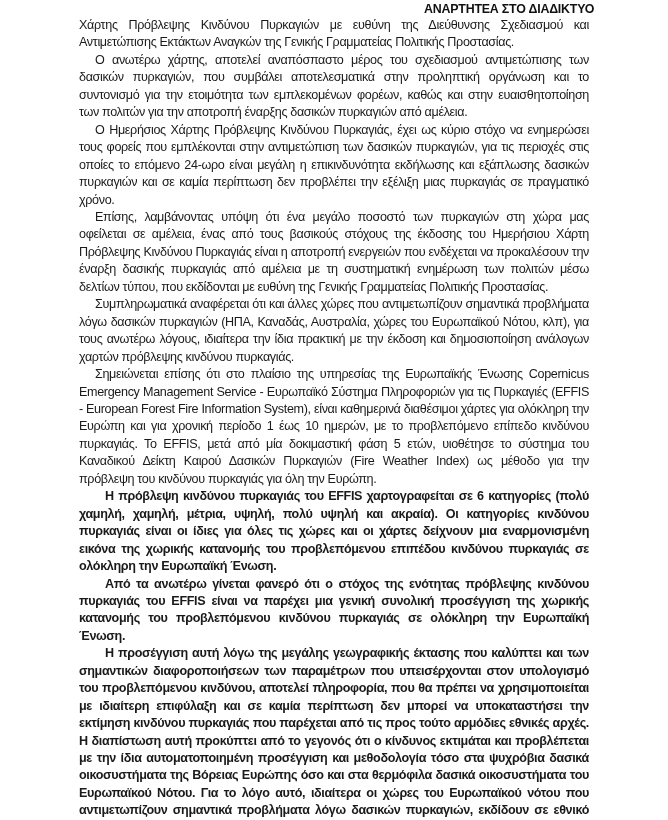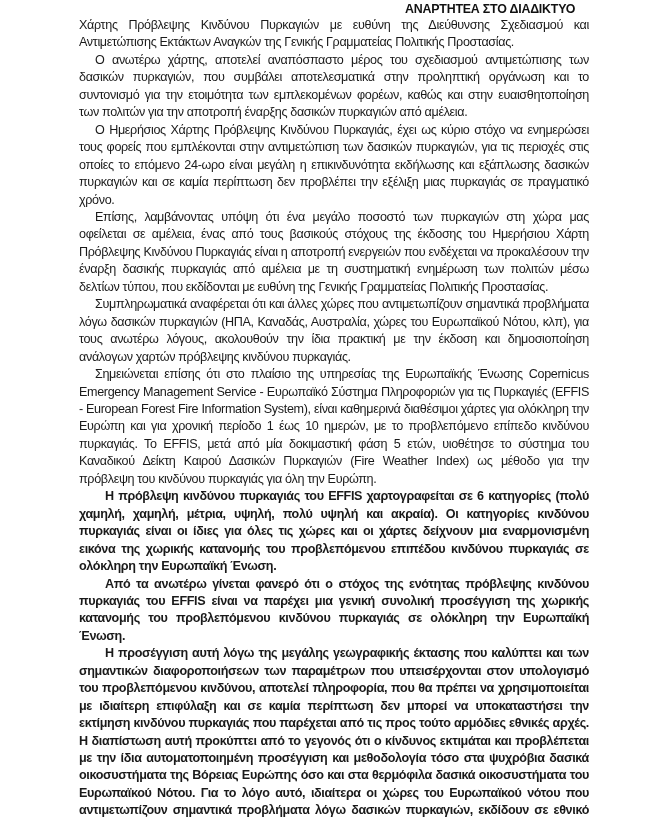--- a/index.html
+++ b/index.html
@@ -1,19 +1,19 @@
 <!DOCTYPE html>
 <html><head>
 <meta charset="utf-8">
 <style>
   html, body { margin: 0; padding: 0; background: #ffffff; }
   body { width: 668px; height: 820px; overflow: hidden; position: relative; }
   .page { position: absolute; left: 0; top: 0; width: 668px; height: 820px; background: #fff; }
   .header {
-    position: absolute; left: 405px; top: 2px; width: 200px;
+    position: absolute; left: 424px; top: 2px; width: 200px;
     font-family: "Liberation Sans", sans-serif; font-weight: bold;
     font-size: 12.4px; color: #111; letter-spacing: -0.2px; white-space: nowrap;
   }
   .body-text {
     position: absolute; left: 79px; top: 17px; width: 510px;
     font-family: "Liberation Sans", sans-serif;
     font-size: 12.6px; line-height: 17.45px; color: #1a1a1a;
     text-align: justify; letter-spacing: -0.35px; word-spacing: 0px;
   }
   .body-text p { margin: 0; text-indent: 16px; }
@@ -24,21 +24,21 @@
 <body>
 
 <div class="page">
   <div class="header">ΑΝΑΡΤΗΤΕΑ ΣΤΟ ΔΙΑΔΙΚΤΥΟ</div>
 
   <div class="body-text">
     <p class="noindent">Χάρτης Πρόβλεψης Κινδύνου Πυρκαγιών με ευθύνη της Διεύθυνσης Σχεδιασμού και Αντιμετώπισης Εκτάκτων Αναγκών της Γενικής Γραμματείας Πολιτικής Προστασίας.</p>
     <p>Ο ανωτέρω χάρτης, αποτελεί αναπόσπαστο μέρος του σχεδιασμού αντιμετώπισης των δασικών πυρκαγιών, που συμβάλει αποτελεσματικά στην προληπτική οργάνωση και το συντονισμό για την ετοιμότητα των εμπλεκομένων φορέων, καθώς και στην ευαισθητοποίηση των πολιτών για την αποτροπή έναρξης δασικών πυρκαγιών από αμέλεια.</p>
     <p>Ο Ημερήσιος Χάρτης Πρόβλεψης Κινδύνου Πυρκαγιάς, έχει ως κύριο στόχο να ενημερώσει τους φορείς που εμπλέκονται στην αντιμετώπιση των δασικών πυρκαγιών, για τις περιοχές στις οποίες το επόμενο 24-ωρο είναι μεγάλη η επικινδυνότητα εκδήλωσης και εξάπλωσης δασικών πυρκαγιών και σε καμία περίπτωση δεν προβλέπει την εξέλιξη μιας πυρκαγιάς σε πραγματικό χρόνο.</p>
     <p>Επίσης, λαμβάνοντας υπόψη ότι ένα μεγάλο ποσοστό των πυρκαγιών στη χώρα μας οφείλεται σε αμέλεια, ένας από τους βασικούς στόχους της έκδοσης του Ημερήσιου Χάρτη Πρόβλεψης Κινδύνου Πυρκαγιάς είναι η αποτροπή ενεργειών που ενδέχεται να προκαλέσουν την έναρξη δασικής πυρκαγιάς από αμέλεια με τη συστηματική ενημέρωση των πολιτών μέσω δελτίων τύπου, που εκδίδονται με ευθύνη της Γενικής Γραμματείας Πολιτικής Προστασίας.</p>
-    <p>Συμπληρωματικά αναφέρεται ότι και άλλες χώρες που αντιμετωπίζουν σημαντικά προβλήματα λόγω δασικών πυρκαγιών (ΗΠΑ, Καναδάς, Αυστραλία, χώρες του Ευρωπαϊκού Νότου, κλπ), για τους ανωτέρω λόγους, ακολουθούν την ίδια πρακτική με την έκδοση και δημοσιοποίηση ανάλογων χαρτών πρόβλεψης κινδύνου πυρκαγιάς.</p>
+    <p>Συμπληρωματικά αναφέρεται ότι και άλλες χώρες που αντιμετωπίζουν σημαντικά προβλήματα λόγω δασικών πυρκαγιών (ΗΠΑ, Καναδάς, Αυστραλία, χώρες του Ευρωπαϊκού Νότου, κλπ), για τους ανωτέρω λόγους, ιδιαίτερα την ίδια πρακτική με την έκδοση και δημοσιοποίηση ανάλογων χαρτών πρόβλεψης κινδύνου πυρκαγιάς.</p>
     <p>Σημειώνεται επίσης ότι στο πλαίσιο της υπηρεσίας της Ευρωπαϊκής Ένωσης Copernicus Emergency Management Service - Ευρωπαϊκό Σύστημα Πληροφοριών για τις Πυρκαγιές (EFFIS - European Forest Fire Information System), είναι καθημερινά διαθέσιμοι χάρτες για ολόκληρη την Ευρώπη και για χρονική περίοδο 1 έως 10 ημερών, με το προβλεπόμενο επίπεδο κινδύνου πυρκαγιάς. Το EFFIS, μετά από μία δοκιμαστική φάση 5 ετών, υιοθέτησε το σύστημα του Καναδικού Δείκτη Καιρού Δασικών Πυρκαγιών (Fire Weather Index) ως μέθοδο για την πρόβλεψη του κινδύνου πυρκαγιάς για όλη την Ευρώπη.</p>
     <p class="deep">Η πρόβλεψη κινδύνου πυρκαγιάς του EFFIS χαρτογραφείται σε 6 κατηγορίες (πολύ χαμηλή, χαμηλή, μέτρια, υψηλή, πολύ υψηλή και ακραία). Οι κατηγορίες κινδύνου πυρκαγιάς είναι οι ίδιες για όλες τις χώρες και οι χάρτες δείχνουν μια εναρμονισμένη εικόνα της χωρικής κατανομής του προβλεπόμενου επιπέδου κινδύνου πυρκαγιάς σε ολόκληρη την Ευρωπαϊκή Ένωση.</p>
     <p class="deep">Από τα ανωτέρω γίνεται φανερό ότι ο στόχος της ενότητας πρόβλεψης κινδύνου πυρκαγιάς του EFFIS είναι να παρέχει μια γενική συνολική προσέγγιση της χωρικής κατανομής του προβλεπόμενου κινδύνου πυρκαγιάς σε ολόκληρη την Ευρωπαϊκή Ένωση.</p>
     <p class="deep">Η προσέγγιση αυτή λόγω της μεγάλης γεωγραφικής έκτασης που καλύπτει και των σημαντικών διαφοροποιήσεων των παραμέτρων που υπεισέρχονται στον υπολογισμό του προβλεπόμενου κινδύνου, αποτελεί πληροφορία, που θα πρέπει να χρησιμοποιείται με ιδιαίτερη επιφύλαξη και σε καμία περίπτωση δεν μπορεί να υποκαταστήσει την εκτίμηση κινδύνου πυρκαγιάς που παρέχεται από τις προς τούτο αρμόδιες εθνικές αρχές. Η διαπίστωση αυτή προκύπτει από το γεγονός ότι ο κίνδυνος εκτιμάται και προβλέπεται με την ίδια αυτοματοποιημένη προσέγγιση και μεθοδολογία τόσο στα ψυχρόβια δασικά οικοσυστήματα της Βόρειας Ευρώπης όσο και στα θερμόφιλα δασικά οικοσυστήματα του Ευρωπαϊκού Νότου. Για το λόγο αυτό, ιδιαίτερα οι χώρες του Ευρωπαϊκού νότου που αντιμετωπίζουν σημαντικά προβλήματα λόγω δασικών πυρκαγιών, εκδίδουν σε εθνικό επίπεδο χάρτες πρόβλεψης κινδύνου πυρκαγιάς και τους δημοσιεύουν καθημερινά στο διαδίκτυο για την ενημέρωση κάθε ενδιαφερόμενου.</p>
     <p>Τονίζεται ότι ο Ημερήσιος Χάρτης Πρόβλεψης Κινδύνου Πυρκαγιάς που εκδίδεται από την Διεύθυνση Σχεδιασμού και Αντιμετώπισης Εκτάκτων Αναγκών της Γενικής Γραμματείας Πολιτικής Προστασίας, δεν πρέπει να συγχέεται με τη χαρτογράφηση κινδύνου η οποία προσδιορίζεται στο Π.Δ.575/1980 (ΦΕΚ157 τευχ. Α) που εκδόθηκε σε εφαρμογή του αρθ.25 του Ν. 998/1979 (ΦΕΚ289 τευχ. Α).</p>
 
   </div>
 </div>
 
 </body></html>

